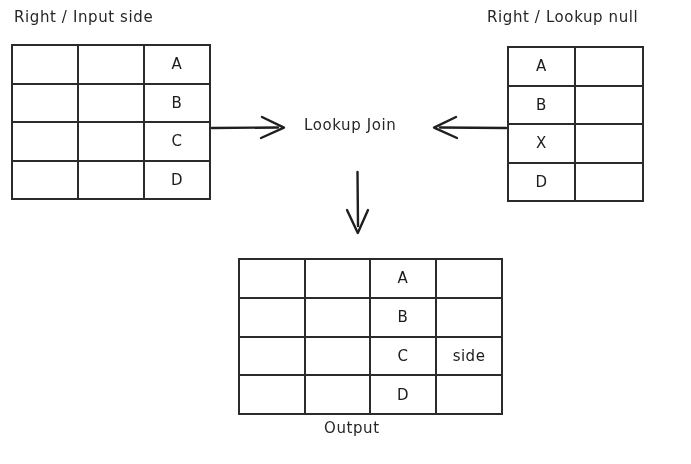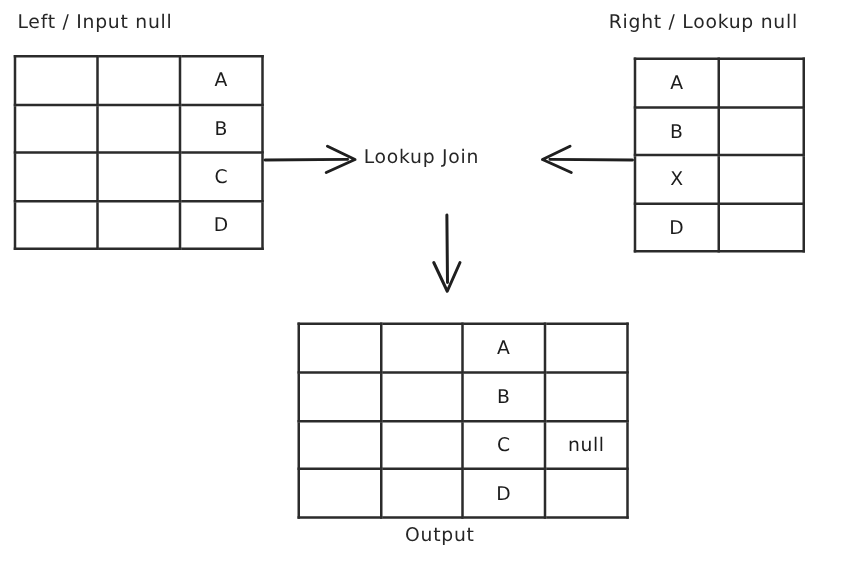--- a/index.html
+++ b/index.html
@@ -76,27 +76,27 @@
   #left-table td { height: 36.5px; }
   #right-table td { height: 36.5px; }
   #output-table td { height: 36.75px; }
 
   
   .arrow { position: absolute; }
 
   
   #label-left   { left: 14px;  top: 8px; }
   #label-right  { left: 487px; top: 8px; }
-  #label-join   { left: 291px; top: 116px; }
+  #label-join   { left: 304px; top: 116px; }
   #label-output { left: 324px; top: 419px; }
 </style>
 </head>
 <body>
 
-<div class="label" id="label-left">Left / Input null</div>
+<div class="label" id="label-left">Right / Input side</div>
 
 <div class="label" id="label-right">Right / Lookup null</div>
 
 <div class="label" id="label-join">Lookup Join</div>
 
 <div class="label" id="label-output">Output</div>
 
 <table class="tbl" id="left-table">
   <tbody>
     <tr>
@@ -154,21 +154,21 @@
     <tr>
       <td class="hatch-blue"></td>
       <td class="hatch-blue"></td>
       <td class="fill-yellow">B</td>
       <td class="hatch-pink"></td>
     </tr>
     <tr>
       <td class="hatch-blue"></td>
       <td class="hatch-blue"></td>
       <td class="fill-yellow">C</td>
-      <td class="fill-white">null</td>
+      <td class="fill-white">side</td>
     </tr>
     <tr>
       <td class="hatch-blue"></td>
       <td class="hatch-blue"></td>
       <td class="fill-yellow">D</td>
       <td class="hatch-pink"></td>
     </tr>
   </tbody>
 </table>
 

